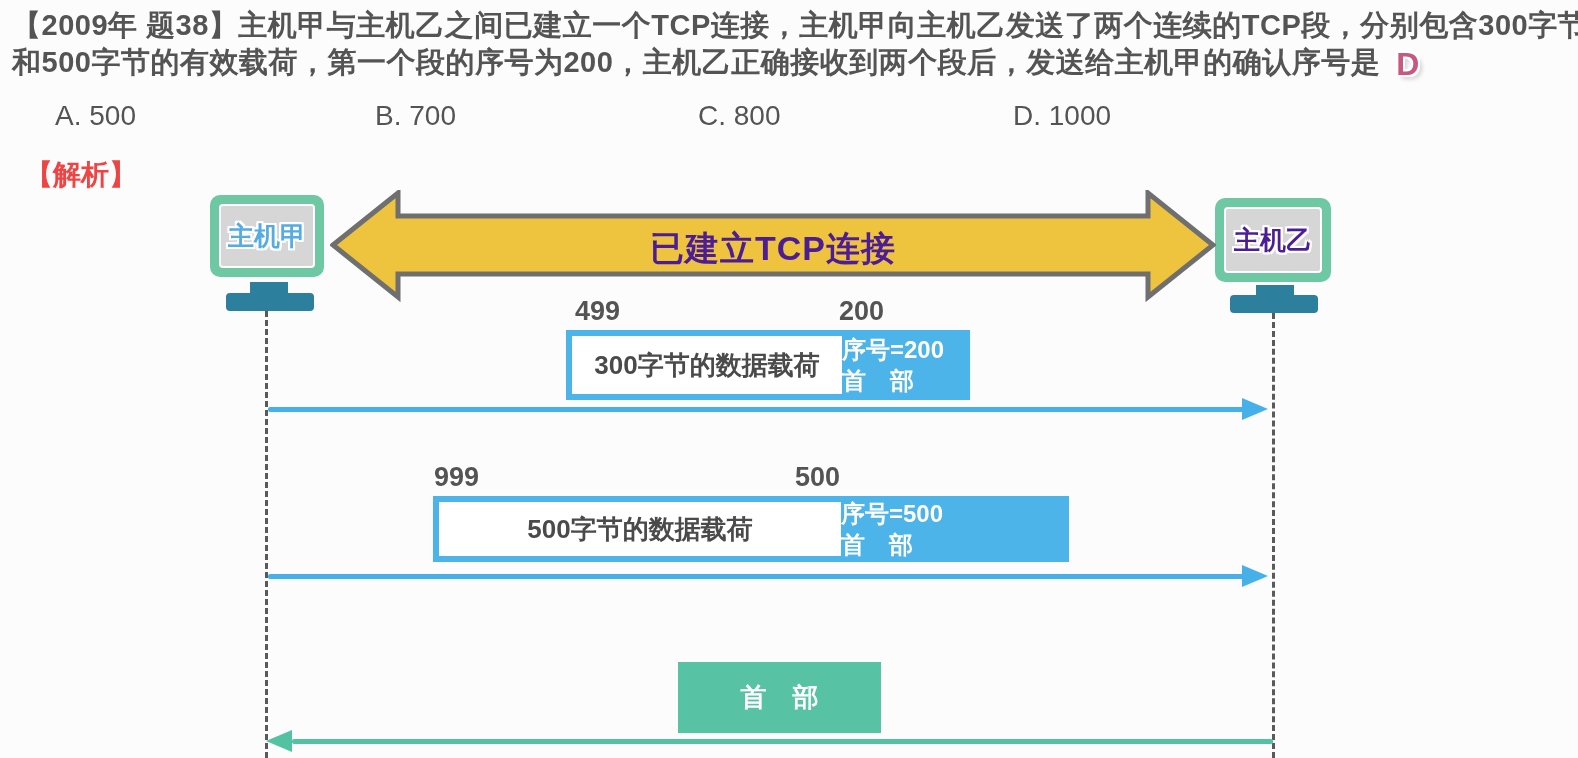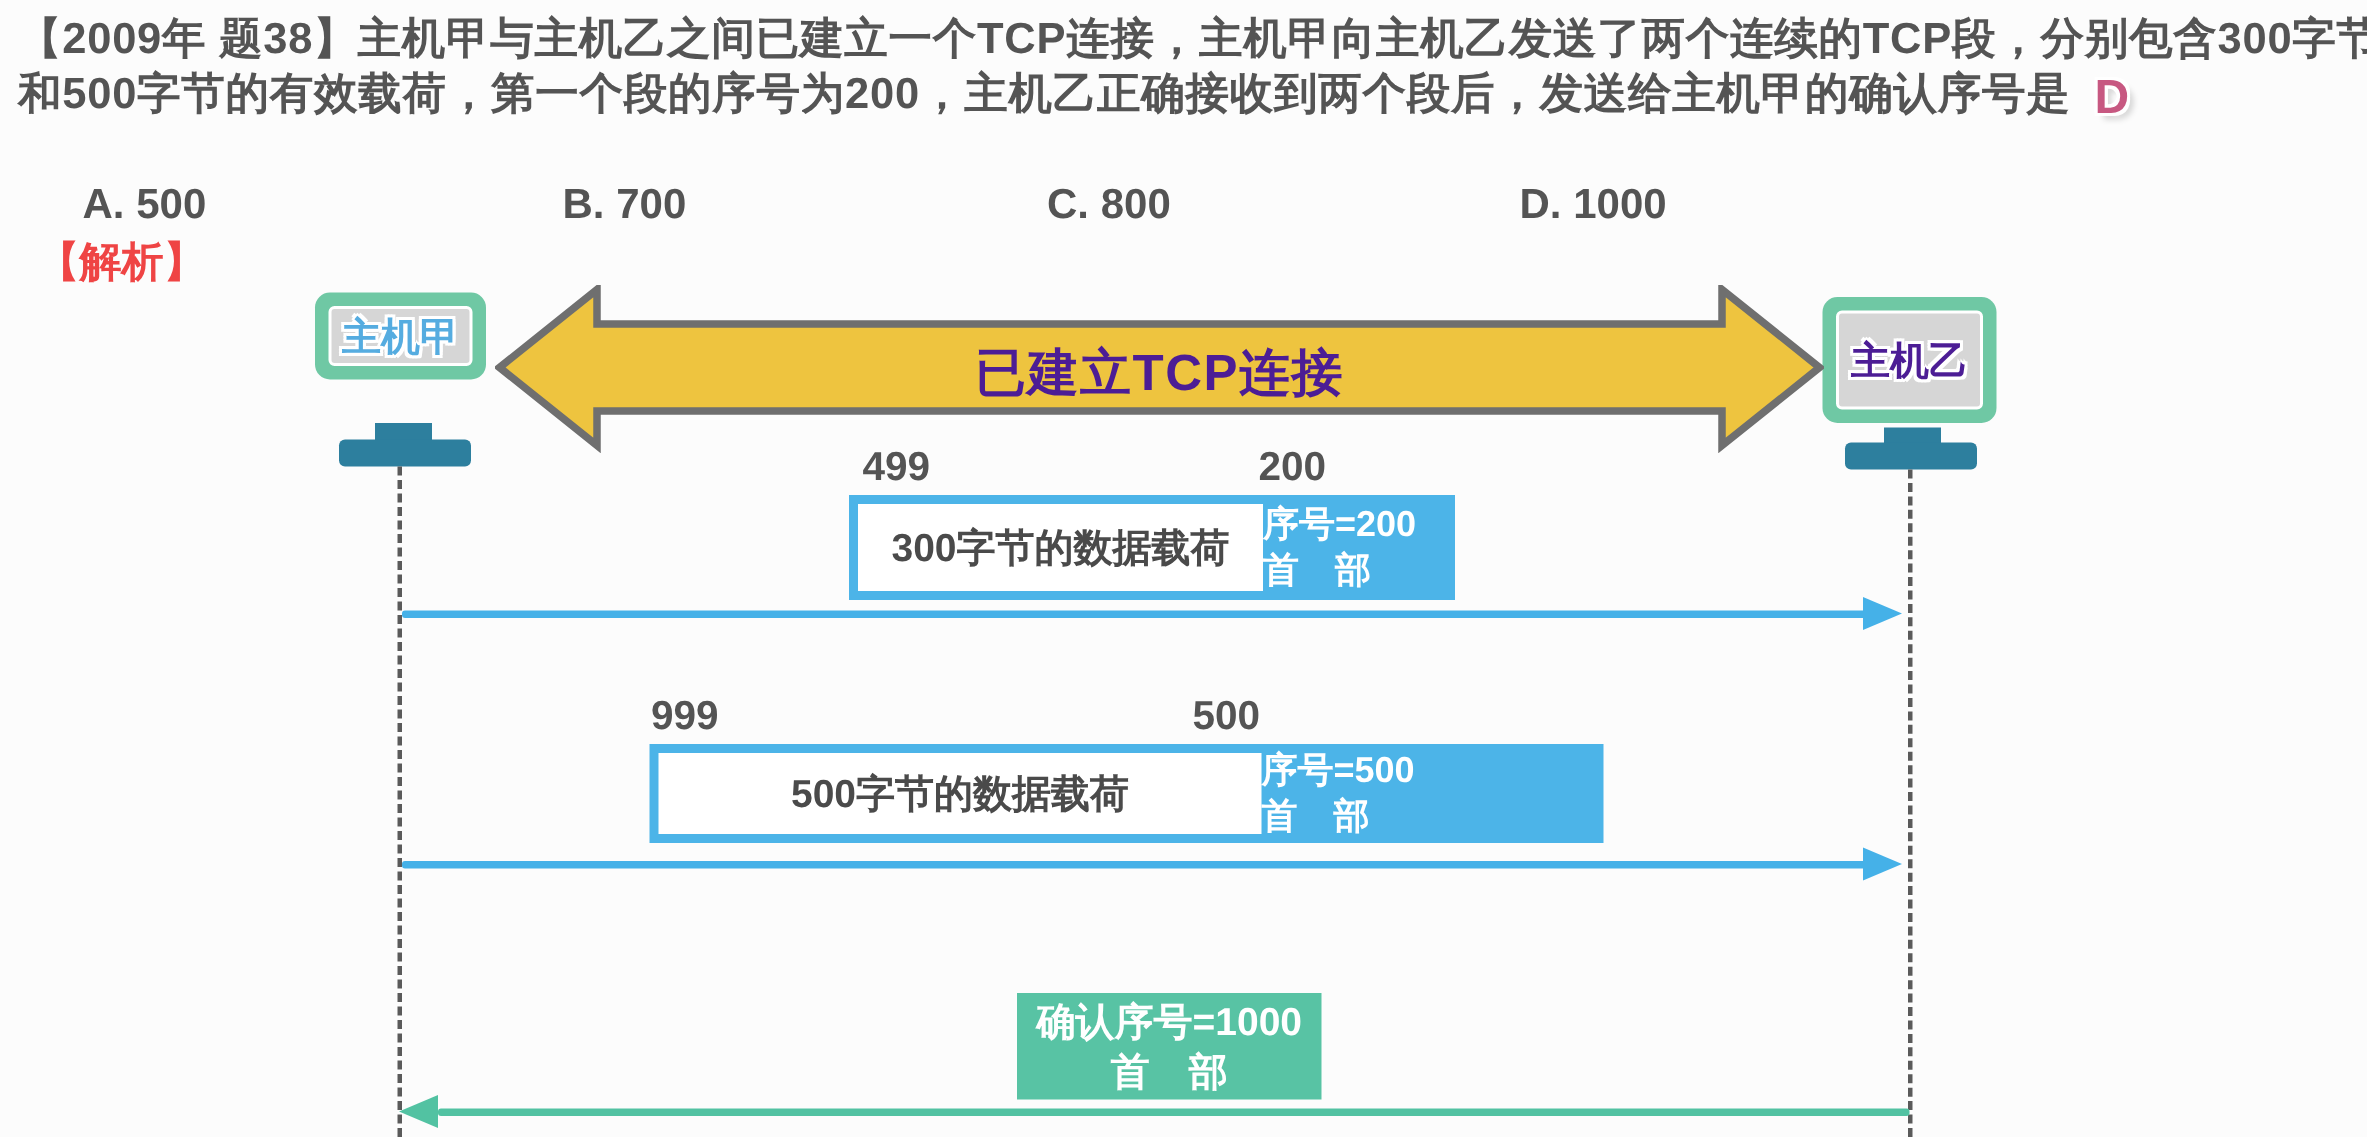--- a/index.html
+++ b/index.html
@@ -12,36 +12,36 @@
   }
   .qline { position:absolute; font-size:29px; font-weight:bold; color:#545454; white-space:nowrap; letter-spacing:0.5px; }
   .qline1 { left:12px; top:6px; }
   .qline2 { left:12px; top:43px; }
   .answer-badge {
     display:inline-block; margin-left:16px; font-size:32px; font-weight:bold; color:#c75881;
     text-shadow:-2px -2px 0 #fff, 2px -2px 0 #fff, -2px 2px 0 #fff, 2px 2px 0 #fff,
                 -2px 0 0 #fff, 2px 0 0 #fff, 0 -2px 0 #fff, 0 2px 0 #fff, 4px 4px 4px rgba(0,0,0,0.18);
     vertical-align:-3px;
   }
-  .option { position:absolute; top:100px; font-size:28px; font-weight:bold; color:#545454; white-space:nowrap;margin-top:20px; }
+  .option { position:absolute; top:100px; font-size:28px; font-weight:normal; color:#545454; white-space:nowrap; }
   .opt-a { left:55px; } .opt-b { left:375px; } .opt-c { left:698px;text-align:center; } .opt-d { left:1013px; }
   .analysis { position:absolute; left:25px; top:156px; font-size:28px; font-weight:bold; color:#ef4444; }
 
   
   .monitor { position:absolute; background:#6fc8a4; border-radius:10px; padding:9px; }
   .monitor .screen {
     width:100%; height:100%; background:#d6d6d6; border:2px solid #ffffff; border-radius:4px;
     display:flex; align-items:center; justify-content:center;
   }
   .host-label {
     font-size:26px; font-weight:bold; white-space:nowrap;
     text-shadow:-2px -2px 0 #fff, 2px -2px 0 #fff, -2px 2px 0 #fff, 2px 2px 0 #fff,
                 -2px 0 0 #fff, 2px 0 0 #fff, 0 -2px 0 #fff, 0 2px 0 #fff;
   }
-  .monitor-a { left:210px; top:195px; width:114px; height:58px; }
+  .monitor-a { left:210px; top:195px; width:114px; height:82px; }
   .monitor-b { left:1215px; top:198px; width:116px; height:84px; }
   .label-a { color:#55ace0; }
   .label-b { color:#4c1d95; }
   .stand-neck { position:absolute; background:#2d7f9e; }
   .neck-a { left:250px; top:282px; width:38px; height:14px; }
   .neck-b { left:1256px; top:285px; width:38px; height:13px; }
   .stand-base { position:absolute; background:#2d7f9e; border-radius:4px; }
   .base-a { left:226px; top:293px; width:88px; height:18px; }
   .base-b { left:1230px; top:295px; width:88px; height:18px; }
 
@@ -159,19 +159,18 @@
     <div class="payload">500字节的数据载荷</div>
     <div class="seg-header">
       <span>序号=500</span>
       <span>首　部</span>
     </div>
   </div>
   <div class="h-line blue-line line2"></div>
   <div class="head-right head2"></div>
 
   <div class="ack-box">
-    <span>确认序号=1000</span>
     <span>首　部</span>
   </div>
   <div class="h-line green-line line3"></div>
   <div class="head-left"></div>
 
 </div>
 
 </body></html>

